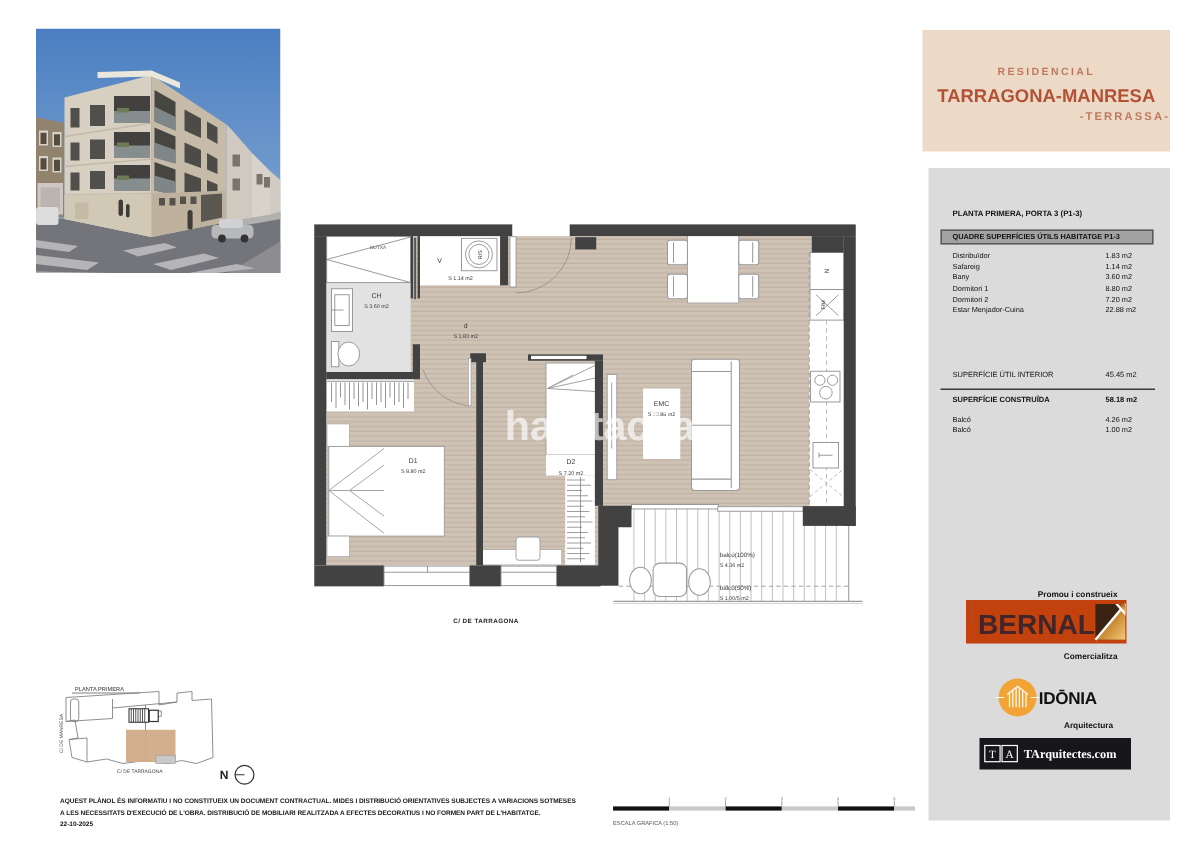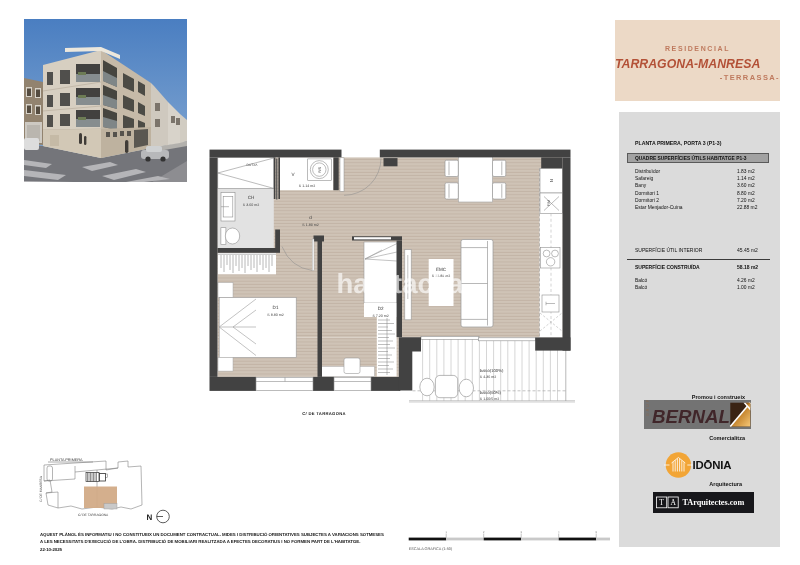--- a/index.html
+++ b/index.html
@@ -149,21 +149,21 @@
     <rect x="55" y="114" width="3" height="11" rx="1.5"></rect>
     <rect x="60" y="117" width="2.4" height="9" rx="1.2"></rect>
     <rect x="101" y="121" width="3.4" height="13" rx="1.7"></rect>
   </g>
 </svg>
 
 <div class="abs" style="left:615px;top:20px;width:165px;height:81px;background:#ecd9c6;">
 
   <div class="abs" style="left:0;top:24.5px;width:165px;text-align:center;font-size:7px;font-weight:bold;letter-spacing:1.6px;color:#bf7a5e;white-space:nowrap;">RESIDENCIAL</div>
 
-  <div class="abs" style="left:0;top:36.5px;width:165px;text-align:left;font-size:12.3px;font-weight:bold;letter-spacing:0px;color:#b35137;white-space:nowrap;font-style:italic;">TARRAGONA-MANRESA</div>
+  <div class="abs" style="left:0;top:36.5px;width:165px;text-align:center;font-size:12.3px;font-weight:bold;letter-spacing:0px;color:#b35137;white-space:nowrap;">TARRAGONA-MANRESA</div>
 
   <div class="abs" style="left:0;top:52.5px;width:165px;text-align:right;font-size:7.5px;font-weight:bold;letter-spacing:1.4px;color:#bf7a5e;white-space:nowrap;">-TERRASSA-</div>
 </div>
 
 <div class="abs" style="left:619px;top:112px;width:161px;height:435px;background:#dbdbdb;"></div>
 
 <div class="abs" style="left:635px;top:139.5px;font-size:5.2px;font-weight:bold;color:#111;">PLANTA PRIMERA, PORTA 3 (P1-3)</div>
 
 <div class="abs" style="left:627px;top:152.5px;width:142px;height:10.5px;background:#a2a2a2;border:0.8px solid #5a5a5a;box-sizing:border-box;">
   <div style="margin:2.3px 0 0 7px;font-size:4.9px;font-weight:bold;color:#111;">QUADRE SUPERFÍCIES ÚTILS HABITATGE P1-3</div>
@@ -188,21 +188,21 @@
   <span>SUPERFÍCIE CONSTRUÏDA</span><span style="position:absolute;left:102px;">58.18 m2</span>
 </div>
 
 <div class="abs" style="left:635px;top:277.5px;width:134px;font-size:4.9px;color:#111;">
   <div style="position:relative;height:7.2px;"><span>Balcó</span><span style="position:absolute;left:102px;">4.26 m2</span></div>
   <div style="position:relative;height:7.2px;"><span>Balcó</span><span style="position:absolute;left:102px;">1.00 m2</span></div>
 </div>
 
 <div class="abs" style="left:645px;top:394px;width:100px;text-align:right;font-size:5.5px;font-weight:bold;color:#111;">Promou i construeix</div>
 
-<div class="abs" style="left:643.8px;top:399.9px;width:107.6px;height:29.2px;background:#737373;font-style:italic;">
+<div class="abs" style="left:643.8px;top:399.9px;width:107.6px;height:29.2px;background:#c2410c;">
   <svg width="107.6" height="29.2" viewBox="0 0 107.6 29.2">
     <defs>
       <linearGradient id="bq" x1="0" y1="0" x2="1" y2="1">
         <stop offset="0" stop-color="#6b3c16"></stop>
         <stop offset="0.55" stop-color="#c98a33"></stop>
         <stop offset="1" stop-color="#f6c878"></stop>
       </linearGradient>
     </defs>
     <text x="4.5" y="16" font-size="3.4" fill="#8a6a50" letter-spacing="0.6" transform="rotate(-90 4.5 16)" font-family="Liberation Sans">G R U P</text>
     <text x="8" y="23" font-size="18.5" font-weight="bold" fill="#40262a" font-family="Liberation Sans" textLength="78" lengthAdjust="spacingAndGlyphs">BERNAL</text>

